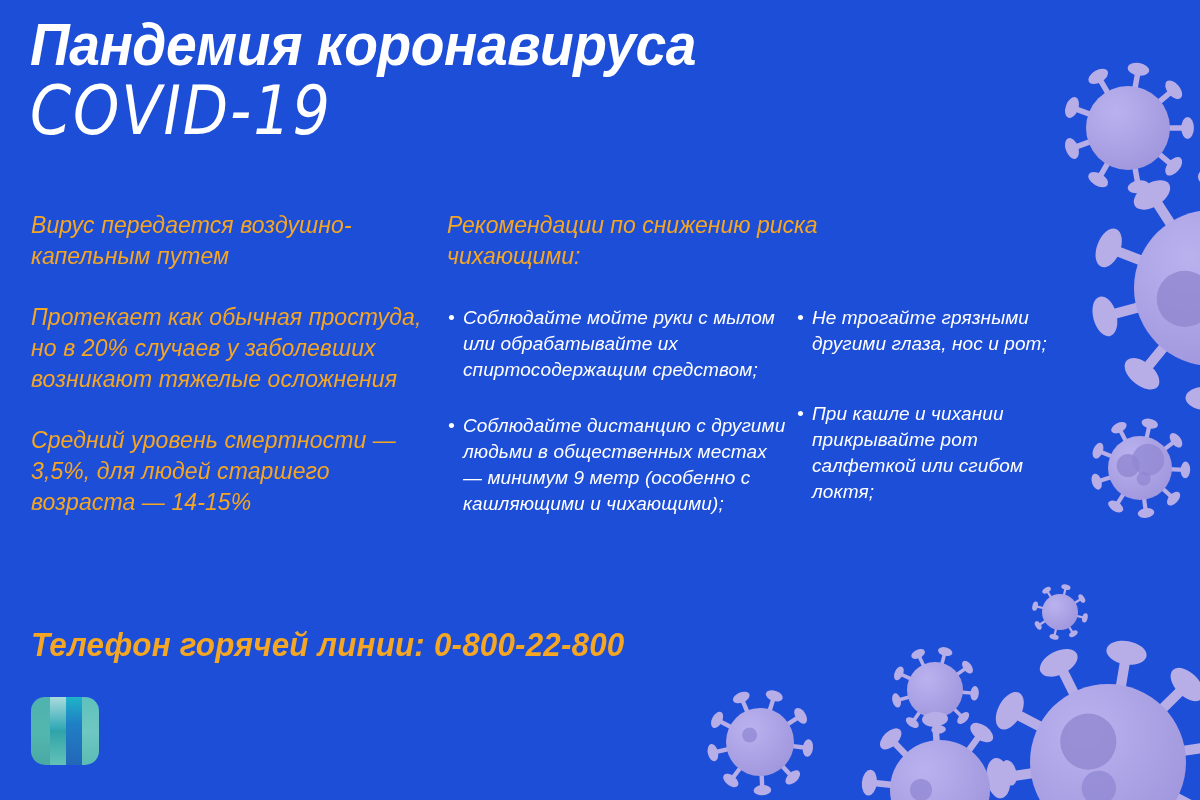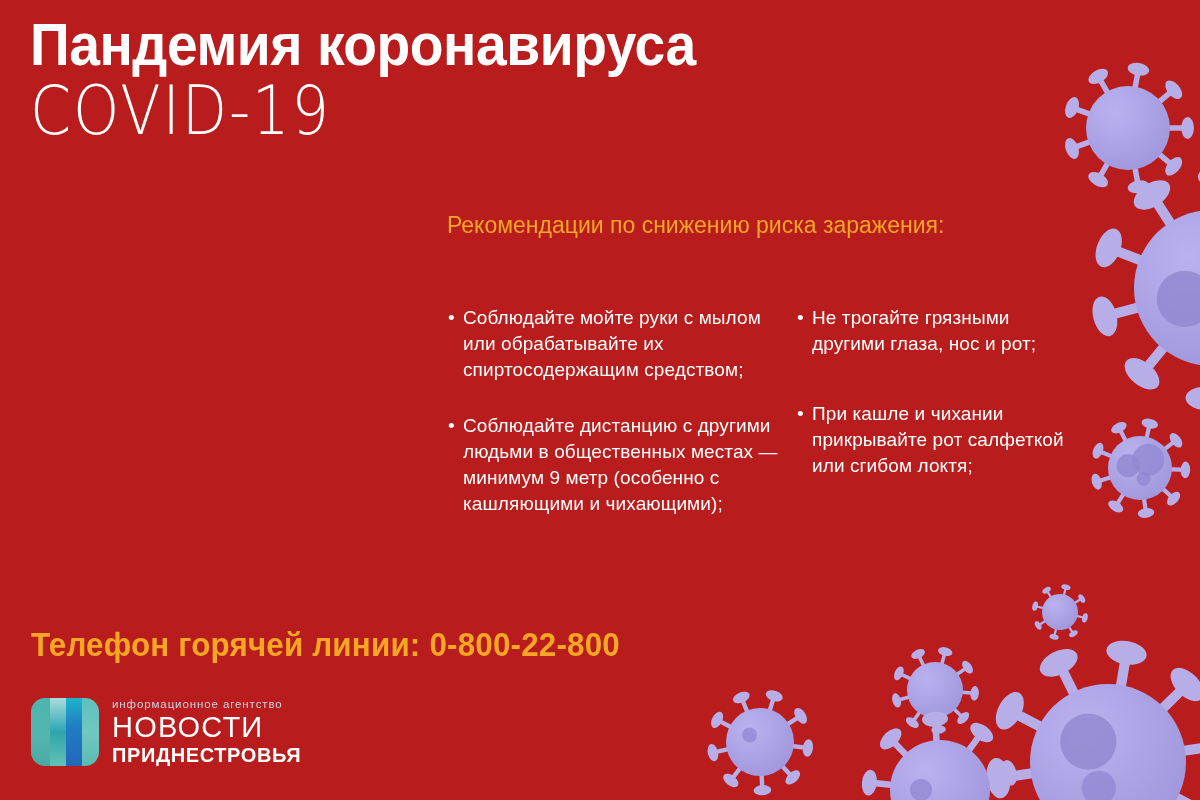--- a/index.html
+++ b/index.html
@@ -4,23 +4,24 @@
 <style>
   html, body {
     margin: 0;
     padding: 0;
     background: #1b1b2b;
   }
   #poster {
     position: relative;
     width: 1200px;
     height: 800px;
-    background: #b91c1c;
+    background: #1d4ed8;
     overflow: hidden;
     font-family: "Liberation Sans", "DejaVu Sans", sans-serif;
+    font-style: italic;
   }
   #virus-layer {
     position: absolute;
     left: 0; top: 0;
     width: 1200px;
     height: 800px;
     pointer-events: none;
   }
   #content {
     position: absolute;
@@ -376,22 +377,27 @@
       </g>
   </svg>
 
   <div id="content">
 
     <div class="title-block">
       <div class="main-title">Пандемия коронавируса</div>
       <div class="sub-title">COVID-19</div>
     </div>
 
-
-    <div class="rec-heading">Рекомендации по снижению риска заражения:</div>
+    <div class="col-left">
+      <div class="fact">Вирус передается воздушно-капельным путем</div>
+      <div class="fact">Протекает как обычная простуда, но в 20% случаев у заболевших возникают тяжелые осложнения</div>
+      <div class="fact">Средний уровень смертности — 3,5%, для людей старшего возраста — 14-15%</div>
+    </div>
+
+    <div class="rec-heading">Рекомендации по снижению риска чихающими:</div>
 
     <div class="bullets-mid">
       <div class="bullet">
         <span class="dot">•</span>
         <span>Соблюдайте мойте руки с мылом или обрабатывайте их спиртосодержащим средством;</span>
       </div>
       <div class="bullet">
         <span class="dot">•</span>
         <span>Соблюдайте дистанцию с другими людьми в общественных местах — минимум 9 метр (особенно с кашляющими и чихающими);</span>
       </div>
@@ -410,21 +416,16 @@
 
     <div class="hotline">Телефон горячей линии: 0-800-22-800</div>
 
     <div class="logo">
       <div class="logo-mark">
         <div class="bar bar-1"></div>
         <div class="bar bar-2"></div>
         <div class="bar bar-3"></div>
         <div class="bar bar-4"></div>
       </div>
-      <div class="logo-text">
-        <div class="logo-line-1">информационное агентство</div>
-        <div class="logo-line-2">НОВОСТИ</div>
-        <div class="logo-line-3">ПРИДНЕСТРОВЬЯ</div>
-      </div>
     </div>
 
   </div>
 </div>
 
 </body></html>

